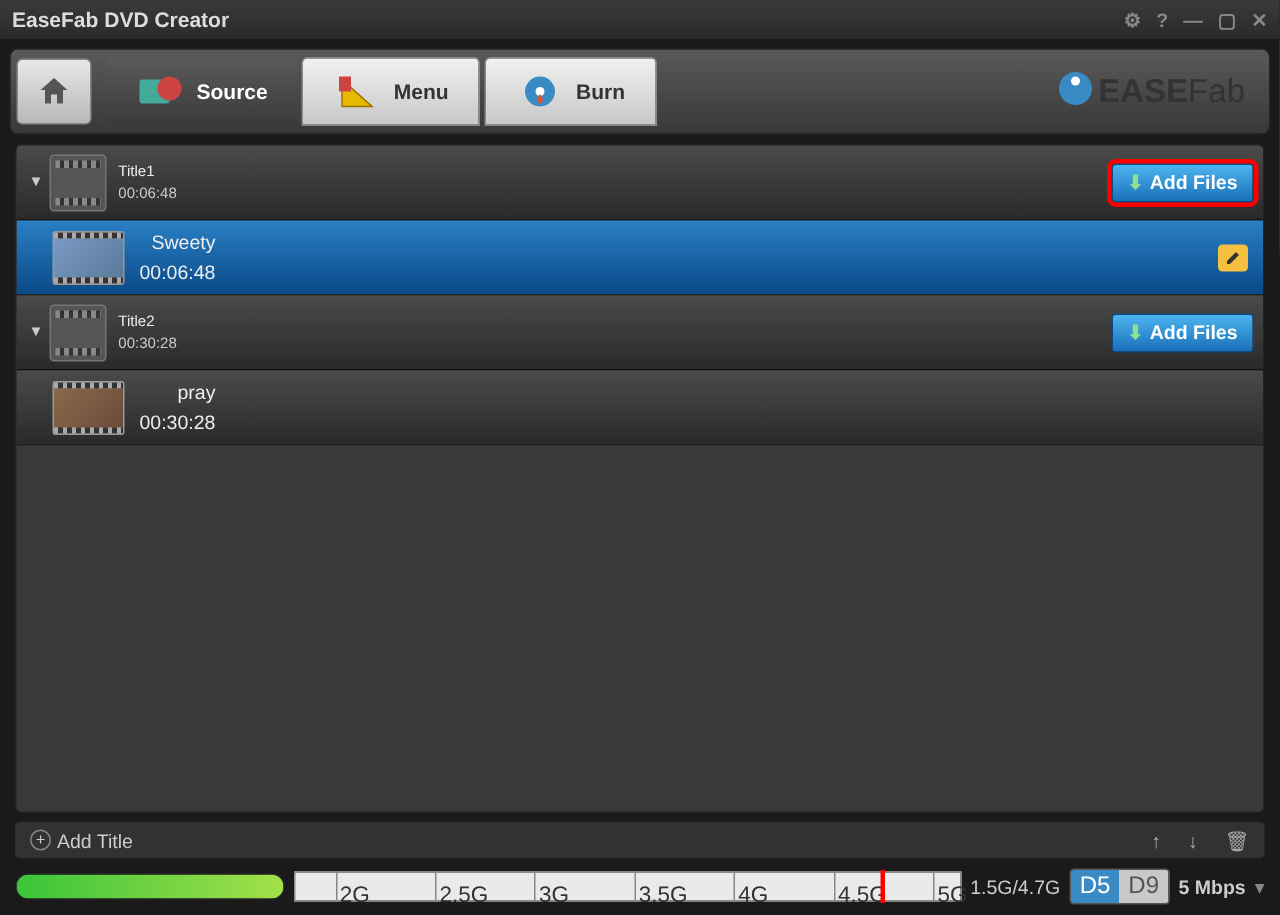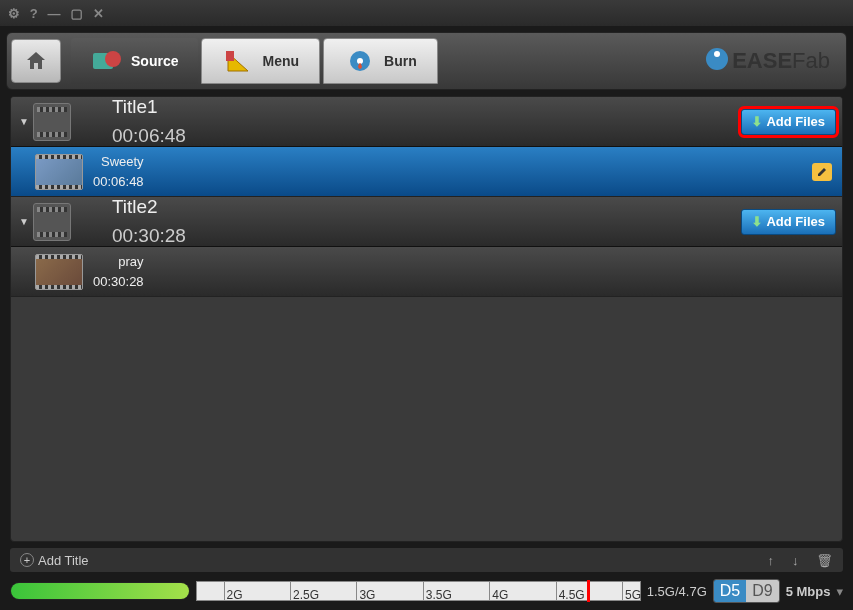--- a/index.html
+++ b/index.html
@@ -22,21 +22,21 @@
 .brand-icon::after { content: ""; position: absolute; width: 6px; height: 6px; background: #fff; border-radius: 50%; top: 3px; left: 8px; }
 
 .content { position: absolute; top: 96px; left: 10px; right: 10px; bottom: 68px; background: #3a3a3a; border: 1px solid #222; border-radius: 4px; overflow: hidden; }
 
 .title-header { height: 50px; background: linear-gradient(#4a4a4a, #2a2a2a); display: flex; align-items: center; padding: 0 8px; position: relative; border-bottom: 1px solid #111; }
 .collapse-arrow { color: #ccc; font-size: 10px; margin-right: 4px; cursor: pointer; }
 .film-icon { width: 38px; height: 38px; background: #555; border: 1px solid #777; border-radius: 3px; margin-right: 8px; position: relative; }
 .film-icon::before, .film-icon::after { content: ""; position: absolute; left: 3px; right: 3px; height: 5px; background: repeating-linear-gradient(90deg, #888 0 3px, #333 3px 6px); }
 .film-icon::before { top: 3px; }
 .film-icon::after { bottom: 3px; }
-.title-info { color: #eee; font-size: 19px; line-height: 1.5; margin-left: 33px; }
+.title-info { color: #eee; font-size: 10px; line-height: 1.5; }
 .title-name { }
 .title-time { color: #ccc; }
 .add-files-btn { position: absolute; right: 6px; top: 50%; transform: translateY(-50%); height: 26px; padding: 0 10px; background: linear-gradient(#4db5f0, #1a6fb8); border: 1px solid #0a4a80; border-radius: 3px; color: #fff; font-size: 13px; font-weight: bold; display: flex; align-items: center; gap: 4px; cursor: pointer; }
 .add-files-btn.highlighted { outline: 3px solid red; outline-offset: 0px; }
 .add-files-icon { color: #8de08d; font-weight: bold; }
 
 .clip-row { height: 50px; display: flex; align-items: center; padding: 0 8px 0 24px; border-bottom: 1px solid #222; position: relative; text-align: right; }
 .clip-row.selected { background: linear-gradient(#2a7fc4, #0a4a88); }
 .clip-row:not(.selected) { background: linear-gradient(#4a4a4a, #2a2a2a); }
 .thumb { width: 48px; height: 36px; background: #8a7a6a; border: 1px solid #999; border-radius: 2px; margin-right: 10px; position: relative; overflow: hidden; }
@@ -51,34 +51,35 @@
 .bottombar { position: absolute; bottom: 38px; left: 10px; right: 10px; height: 24px; background: #323232; border-radius: 3px; display: flex; align-items: center; padding: 0 10px; gap: 12px; color: #ccc; font-size: 13px; }
 .add-title { display: flex; align-items: center; gap: 4px; cursor: pointer; }
 .plus-circle { width: 14px; height: 14px; border: 1px solid #888; border-radius: 50%; display: flex; align-items: center; justify-content: center; font-size: 11px; line-height: 1; }
 .bottom-icons { margin-left: auto; display: flex; gap: 18px; color: #aaa; }
 .bottom-icons span { cursor: pointer; }
 
 .statusbar { position: absolute; bottom: 6px; left: 10px; right: 10px; height: 26px; display: flex; align-items: center; gap: 6px; color: #ccc; font-size: 13px; }
 .capacity-bar { flex: 0 0 180px; height: 18px; background: #3a3a3a; border: 1px solid #222; border-radius: 9px; position: relative; overflow: hidden; }
 .capacity-fill { height: 100%; background: linear-gradient(90deg, #3ac43a, #a4e04a); display: flex; align-items: center; }
 .cap-label { font-size: 9px; color: #111; font-weight: bold; position: absolute; }
-.ruler { flex: 1; height: 20px; background: #eaeaea; border: 1px solid #888; position: relative; font-size: 12px; color: #333; }
+.ruler { flex: 1; height: 20px; background: #eaeaea; border: 1px solid #888; position: relative; font-size: 15px; color: #333; }
 .ruler-tick { position: absolute; top: 0; bottom: 0; border-left: 1px solid #888; padding-left: 2px; padding-top: 6px; }
 .ruler-marker { position: absolute; top: -2px; bottom: -2px; width: 3px; background: red; }
 .size-text { font-weight: normal; }
 .d5d9 { display: flex; border: 1px solid #555; border-radius: 3px; overflow: hidden; font-size: 16px; font-weight: normal; }
 .d5 { background: #3a8bc4; color: #fff; padding: 2px 6px; }
 .d9 { background: #c8c8c8; color: #555; padding: 2px 6px; }
 .bitrate { font-weight: bold; }
 .dropdown-arrow { color: #888; cursor: pointer; }
 </style>
 </head>
 <body>
 
 <div class="titlebar">
+  <span class="titlebar-title">EaseFab DVD Creator</span>
   <div class="titlebar-icons">
     <span>⚙</span>
     <span>?</span>
     <span>—</span>
     <span>▢</span>
     <span>✕</span>
   </div>
 </div>
 
 <div class="toolbar">

